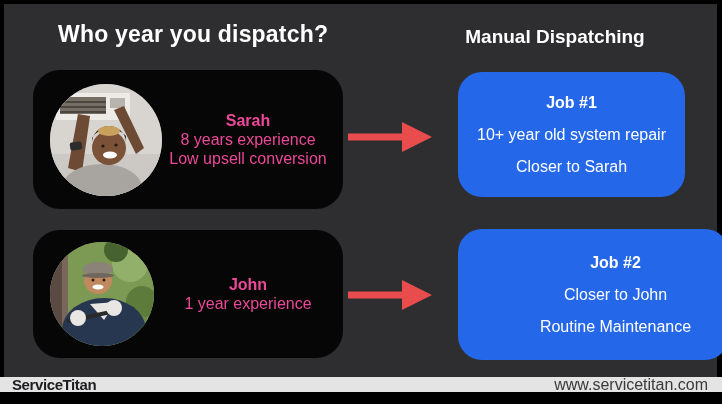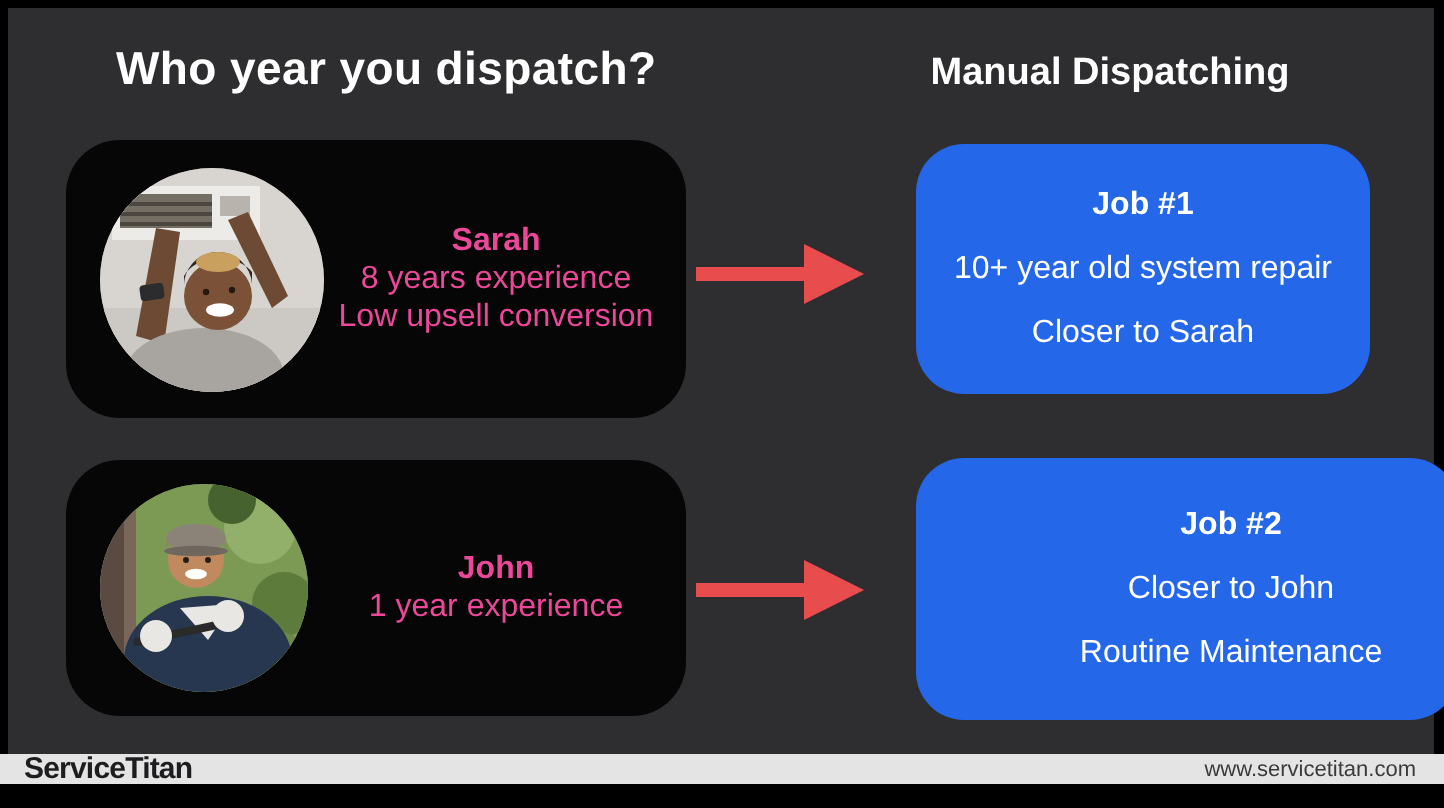--- a/index.html
+++ b/index.html
@@ -53,21 +53,21 @@
   .arrow.row2{ top:273px; }
   .footer{
     position:absolute; left:0; top:377px; width:722px; height:15px;
     background:#e4e4e5; display:flex; align-items:center;
   }
   .footer-logo{
     margin-left:12px; font-size:15px; font-weight:bold; color:#1d1d1f;
     letter-spacing:-0.4px;
   }
   .footer-url{
-    margin-left:auto; margin-right:14px; font-size:11px; color:#3a3a3a;
+    margin-left:auto; margin-right:14px; font-size:16px; color:#3a3a3a;
   }
 </style>
 </head>
 <body>
 
 <div id="screenshot">
   <div class="slide">
 
     <div class="slide-title">Who year you dispatch?</div>
     <div class="column-title">Manual Dispatching</div>

